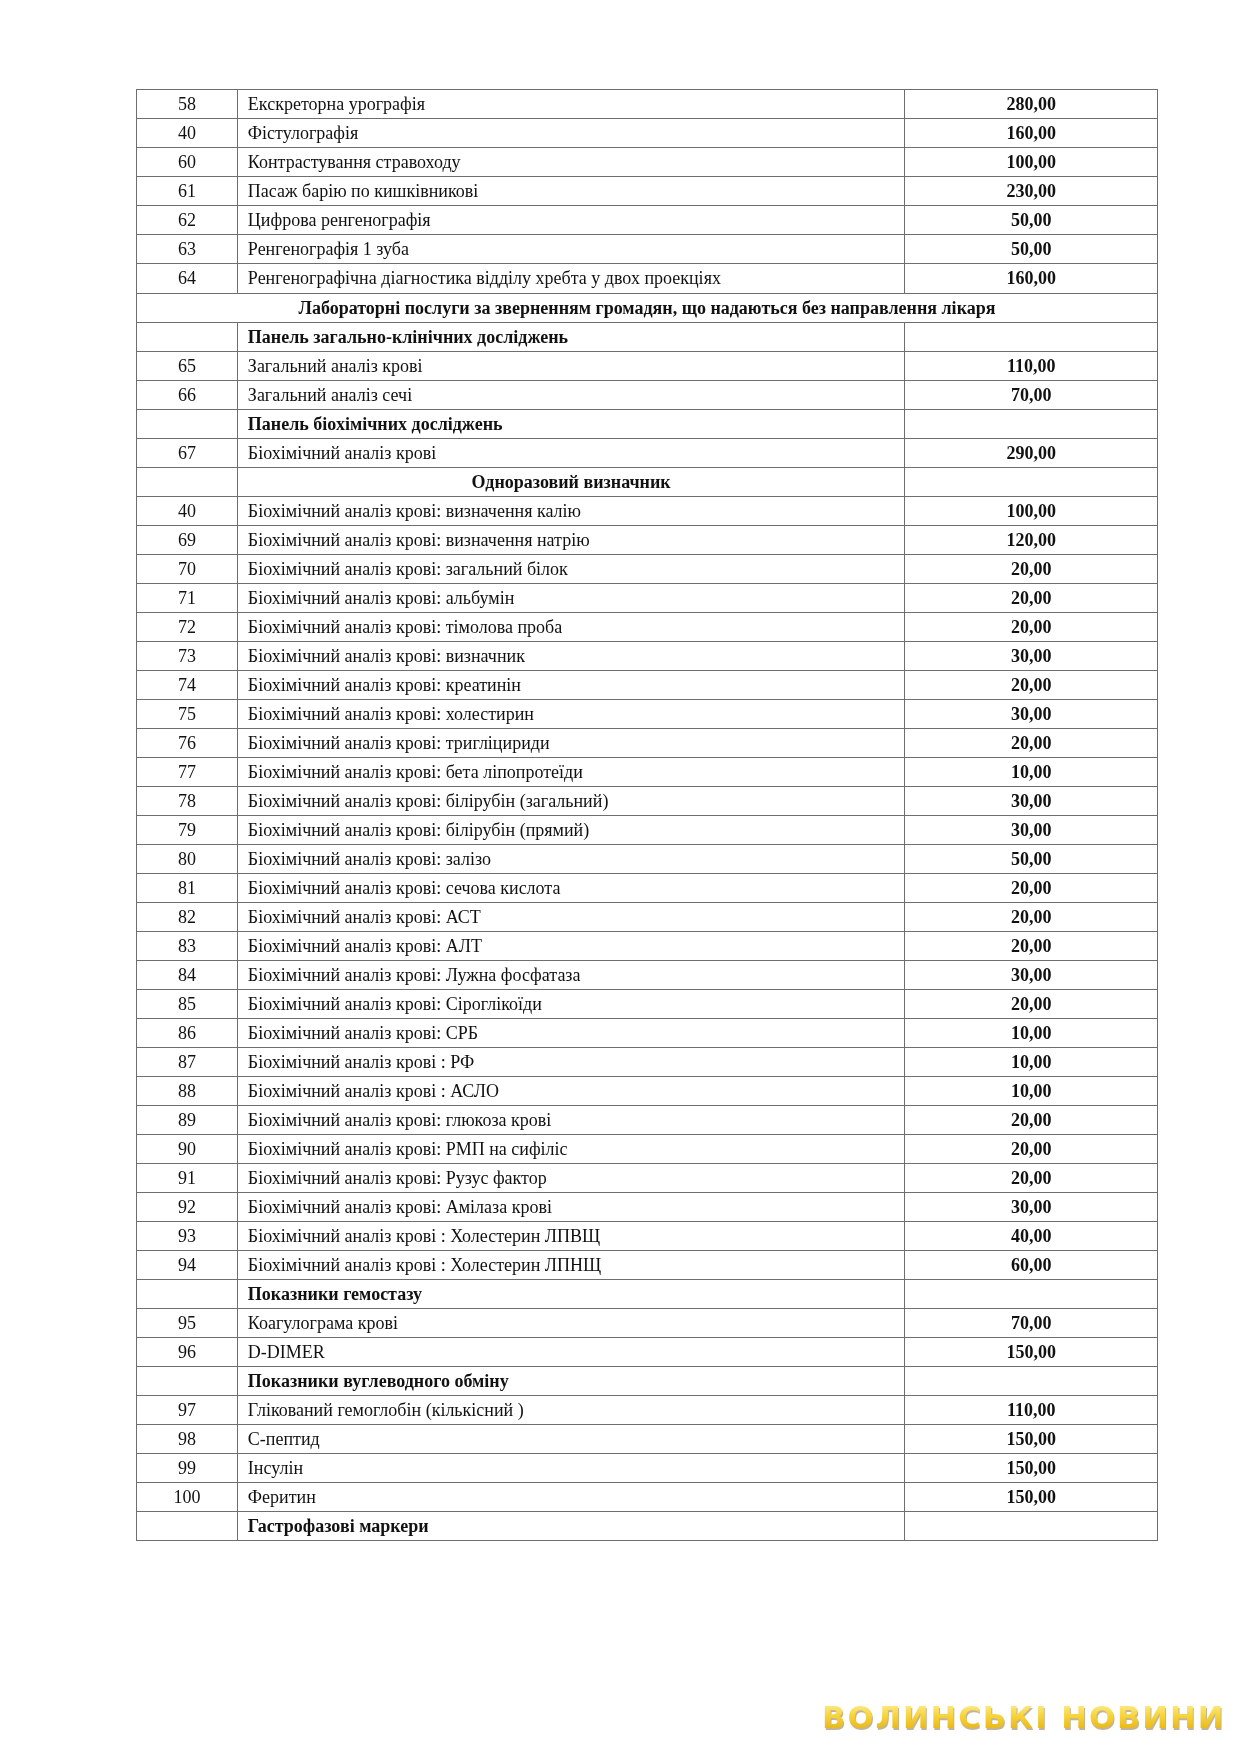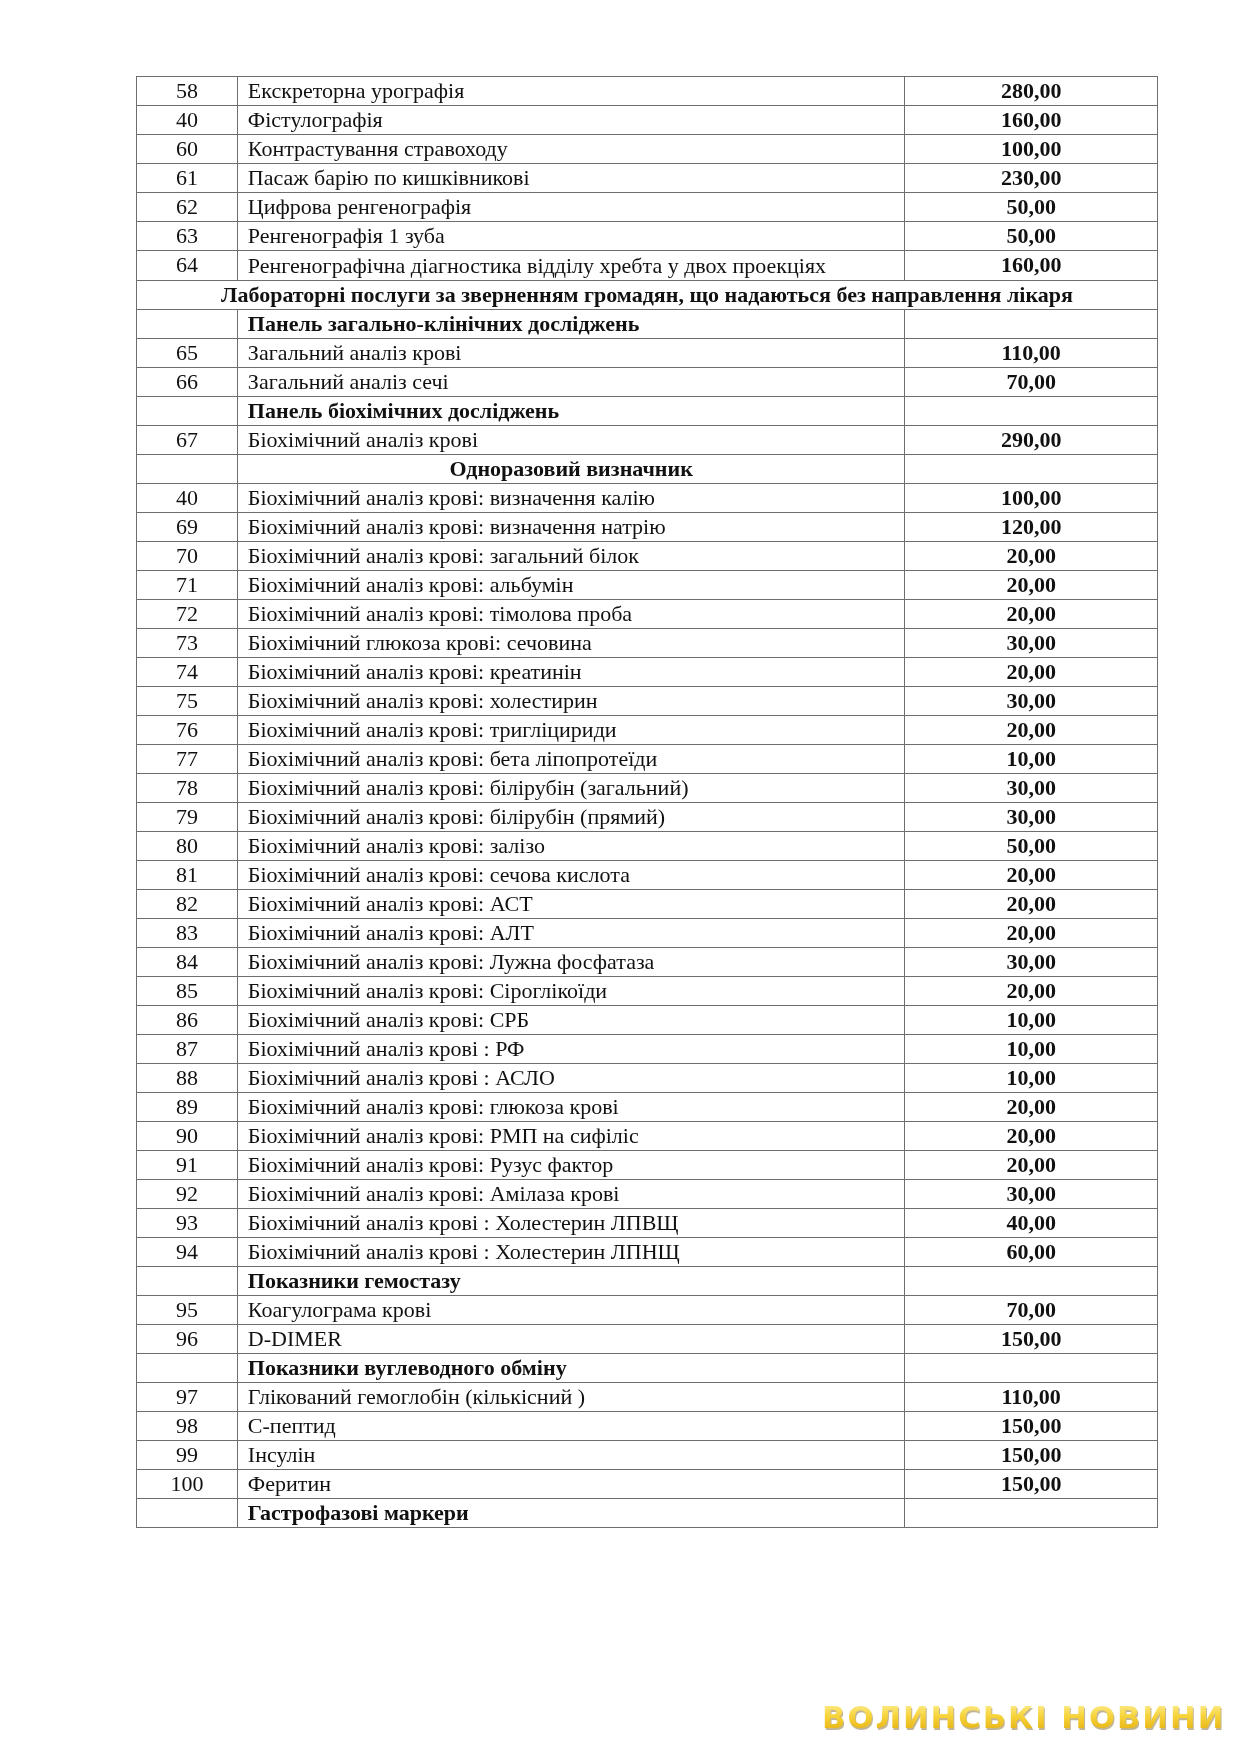--- a/index.html
+++ b/index.html
@@ -1,22 +1,22 @@
 <!DOCTYPE html>
 <html><head>
 <meta charset="utf-8">
 <style>
   html, body { margin: 0; padding: 0; background: #ffffff; }
   body { width: 1240px; height: 1755px; position: relative; overflow: hidden; }
   .page { position: absolute; left: 0; top: 0; width: 1240px; height: 1755px; background: #fff; }
   table.price-table {
-    position: absolute; left: 136px; top: 76px; width: 1022px;
+    position: absolute; left: 136px; top: 89px; width: 1022px;
     border-collapse: collapse;
     font-family: "Liberation Serif", "DejaVu Serif", serif;
-    font-size: 22px; color: #111;
+    font-size: 18px; color: #111;
   }
   table.price-table td {
     border: 1.5px solid #6e6e6e;
     height: 28px; line-height: 28px; padding: 0 10px;
     vertical-align: top;
   }
   td.col-num { width: 80px; text-align: center; padding: 0; }
   td.col-name { width: 648px; }
   td.col-price { width: 232px; text-align: center; padding: 0; font-weight: bold; }
   td.col-name.multi { line-height: 29px; margin-left: 9px; }
@@ -130,21 +130,21 @@
           <td class="col-name">Біохімічний аналіз крові:  альбумін</td>
           <td class="col-price">20,00</td>
         </tr>
         <tr>
           <td class="col-num">72</td>
           <td class="col-name">Біохімічний аналіз крові:  тімолова проба</td>
           <td class="col-price">20,00</td>
         </tr>
         <tr>
           <td class="col-num">73</td>
-          <td class="col-name">Біохімічний глюкоза крові:  сечовина</td>
+          <td class="col-name">Біохімічний аналіз крові:  визначник</td>
           <td class="col-price">30,00</td>
         </tr>
         <tr>
           <td class="col-num">74</td>
           <td class="col-name">Біохімічний аналіз крові:  креатинін</td>
           <td class="col-price">20,00</td>
         </tr>
         <tr>
           <td class="col-num">75</td>
           <td class="col-name">Біохімічний аналіз крові: холестирин</td>

